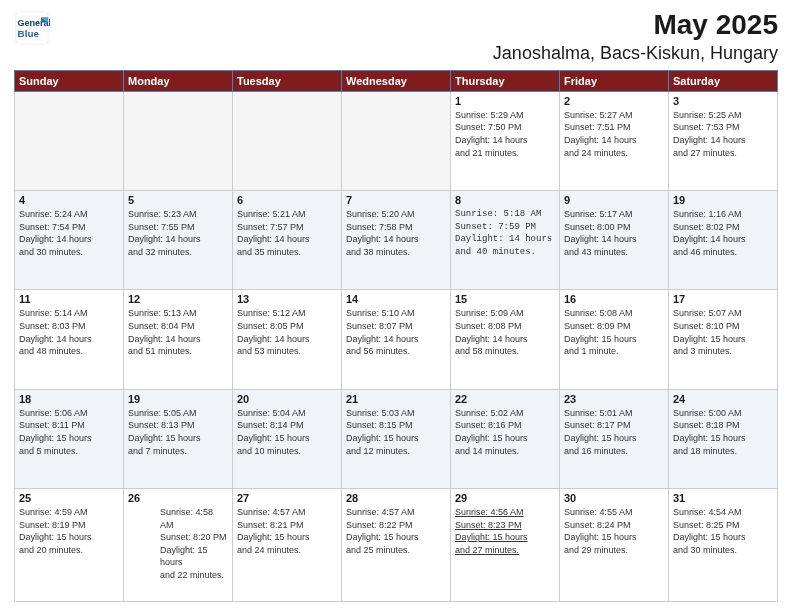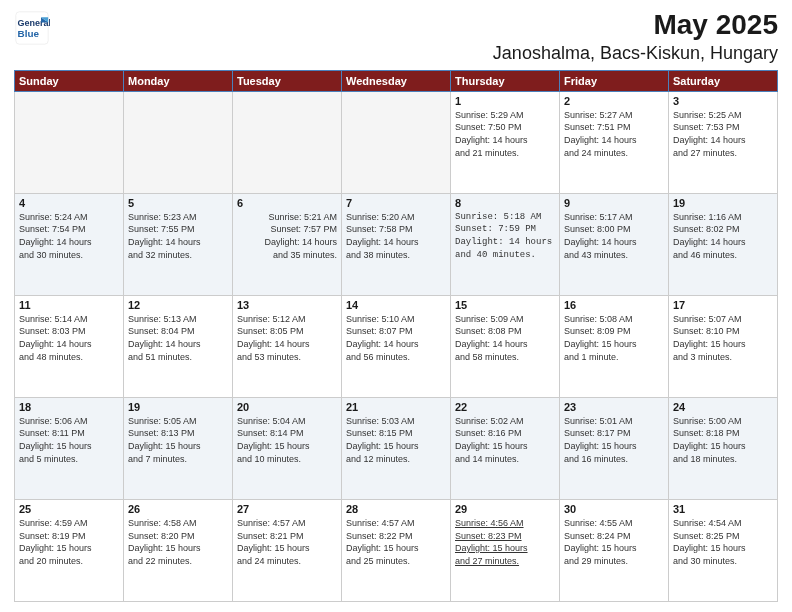--- a/index.html
+++ b/index.html
@@ -168,21 +168,21 @@
           </td>
           <td>
             <span class="day-number">5</span>
             <div class="day-info" style="white-space: pre-line;">Sunrise: 5:23 AM
 Sunset: 7:55 PM
 Daylight: 14 hours
 and 32 minutes.</div>
           </td>
           <td>
             <span class="day-number">6</span>
-            <div class="day-info" style="white-space: pre-line; text-align: right;">Sunrise: 5:21 AM
+            <div class="day-info" style="white-space: pre-line;">Sunrise: 5:21 AM
 Sunset: 7:57 PM
 Daylight: 14 hours
 and 35 minutes.</div>
           </td>
           <td>
             <span class="day-number">7</span>
             <div class="day-info" style="white-space: pre-line;">Sunrise: 5:20 AM
 Sunset: 7:58 PM
 Daylight: 14 hours
 and 38 minutes.</div>
@@ -314,21 +314,21 @@
         <tr>
           <td>
             <span class="day-number">25</span>
             <div class="day-info" style="white-space: pre-line;">Sunrise: 4:59 AM
 Sunset: 8:19 PM
 Daylight: 15 hours
 and 20 minutes.</div>
           </td>
           <td>
             <span class="day-number">26</span>
-            <div class="day-info" style="white-space: pre-line;">Sunrise: 4:58 AM
+            <div class="day-info" style="white-space: pre-line; margin-left: 32px;">Sunrise: 4:58 AM
 Sunset: 8:20 PM
 Daylight: 15 hours
 and 22 minutes.</div>
           </td>
           <td>
             <span class="day-number">27</span>
             <div class="day-info" style="white-space: pre-line;">Sunrise: 4:57 AM
 Sunset: 8:21 PM
 Daylight: 15 hours
 and 24 minutes.</div>

